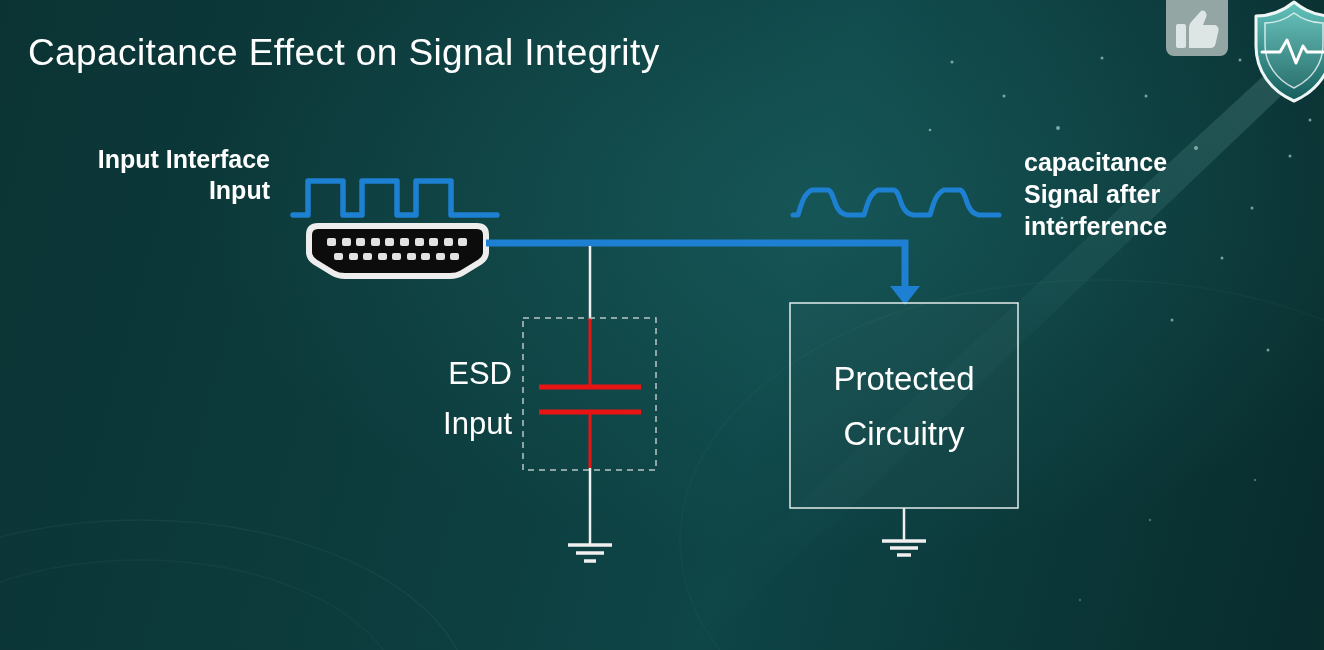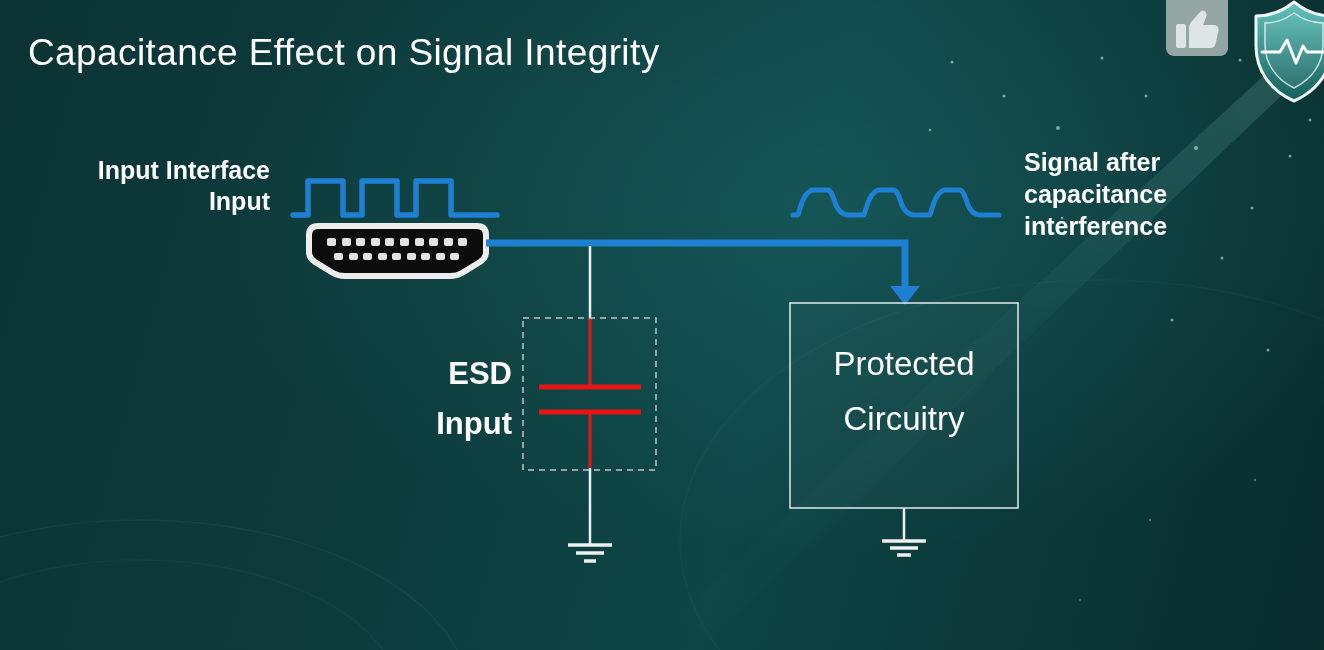--- a/index.html
+++ b/index.html
@@ -7,24 +7,24 @@
     position:relative;width:1324px;height:650px;overflow:hidden;
     font-family:"Liberation Sans",sans-serif;color:#fff;
     background:
       radial-gradient(1000px 560px at 62% 32%, rgba(34,110,110,0.40), rgba(34,110,110,0) 62%),
       linear-gradient(105deg,#0b3334 0%,#0d3d3e 38%,#0e4547 58%,#0a3233 88%,#092c2d 100%);
   }
   svg.art{position:absolute;left:0;top:0;width:1324px;height:650px;}
   .title{position:absolute;left:16px;top:20px;margin:12px;font-size:37px;font-weight:400;letter-spacing:.4px;color:#fff;}
   .brand{position:absolute;top:17px;right:88px;font-size:33px;font-weight:400;color:#fff;}
   .lbl{position:absolute;color:#fff;font-weight:700;font-size:25px;line-height:31px;}
-  .input-lbl{top:155px;right:1054px;text-align:right;}
+  .input-lbl{top:144px;right:1054px;text-align:right;}
   .output-lbl{top:146px;left:1024px;text-align:left;line-height:32px;}
-  .esd-lbl{position:absolute;top:349px;right:812px;text-align:right;font-weight:700;font-size:31px;line-height:50px;color:#fff;}
-  .prot-lbl{position:absolute;left:790px;top:288px;width:228px;height:205px;
+  .esd-lbl{position:absolute;top:349px;right:812px;text-align:right;font-weight:400;font-size:31px;line-height:50px;color:#fff;}
+  .prot-lbl{position:absolute;left:790px;top:303px;width:228px;height:205px;
     display:flex;flex-direction:column;align-items:center;justify-content:center;
     font-size:33px;line-height:55px;font-weight:400;color:#fff;}
 </style>
 </head>
 <body>
 
 <div class="slide">
 
   <svg class="art" viewBox="0 0 1324 650">
     <defs>
@@ -142,22 +142,22 @@
 
   <h1 class="title">Capacitance Effect on Signal Integrity</h1>
 
 
   <div class="lbl input-lbl">
     <div>Input Interface</div>
     <div>Input</div>
   </div>
 
   <div class="lbl output-lbl">
+    <div>capacitance</div>
     <div>Signal after</div>
-    <div>capacitance</div>
     <div>interference</div>
   </div>
 
   <div class="esd-lbl">
     <div>ESD</div>
     <div>Input</div>
   </div>
 
   <div class="prot-lbl">
     <div>Protected</div>

